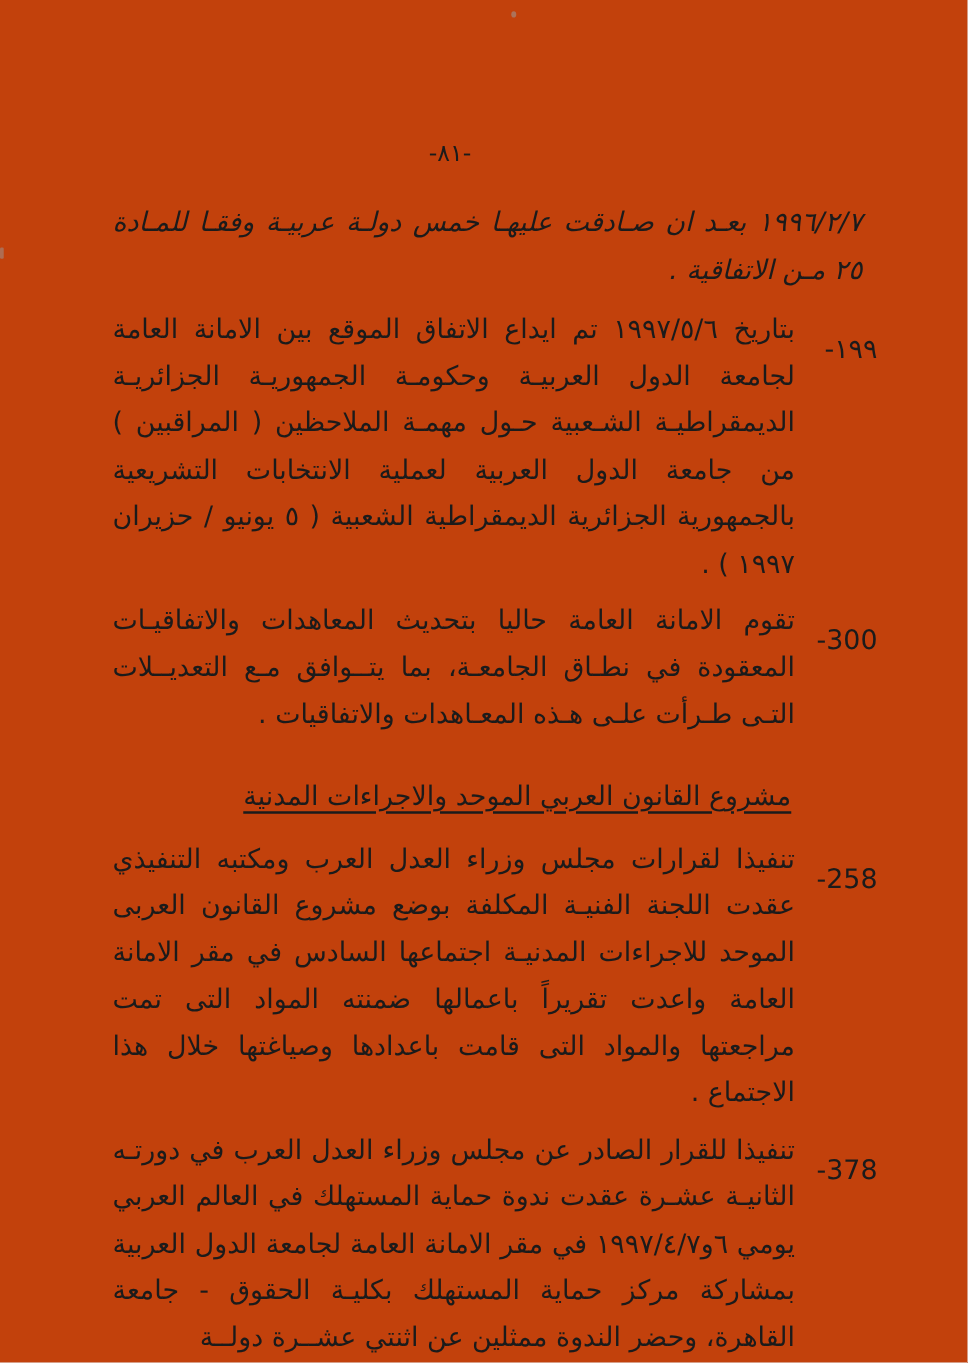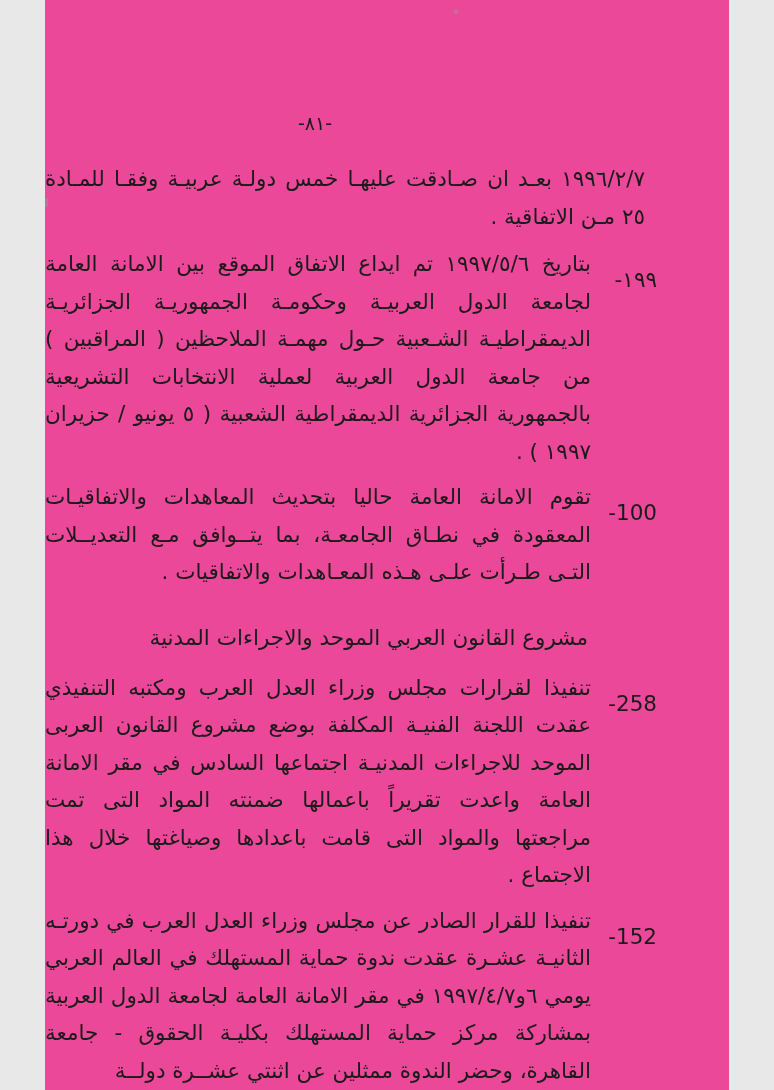--- a/index.html
+++ b/index.html
@@ -2,24 +2,24 @@
 <html lang="ar"><head>
 <meta charset="utf-8">
 <style>
   html, body {
     margin: 0;
     padding: 0;
     background: #e8e8e8;
   }
   .page {
     position: relative;
-    width: 684px;
+    width: 774px;
     height: 1090px;
     margin: 0 auto;
-    background: #ec4899;
+    background: #c2410c;
     overflow: hidden;
     font-family: "DejaVu Sans", sans-serif;
     color: #1b1b1b;
   }
   .content {
     position: absolute;
     top: 112px;
     right: 84px;
     width: 600px;
     direction: rtl;
@@ -34,20 +34,21 @@
   .para {
     font-size: 21.5px;
     line-height: 37.5px;
     text-align: justify;
     direction: rtl;
     margin: 0 0 6px 0;
   }
   .cont-para {
     
     margin-bottom: 10px;
+    font-style: italic;
   }
   .item {
     position: relative;
     padding-right: 54px;
     margin: 0 0 8px 0;
   }
   .item .num {
     position: absolute;
     right: -12px;
     top: 16px;
@@ -55,20 +56,21 @@
   }
   .heading {
     font-size: 21.5px;
     line-height: 30px;
     direction: rtl;
     text-align: right;
     padding-right: 57px;
     margin: 32px 0 16px 0;
   }
   .heading .heading-text {
+    text-decoration: underline;
     text-underline-offset: 5px;
     text-decoration-thickness: 1.5px;
   }
   .heading.second {
     margin-top: 26px;
   }
   .speck {
     position: absolute;
     background: #9a9a9a;
     border-radius: 50%;
@@ -93,33 +95,33 @@
     <div class="page-number">-٨١-</div>
 
     <p class="para cont-para">١٩٩٦/٢/٧ بعـد ان صـادقت عليهـا خمس دولـة عربيـة وفقـا للمـادة ٢٥ مـن الاتفاقية .</p>
 
     <div class="para item">
       <span class="num">١٩٩-</span>
       <span class="item-text">بتاريخ ١٩٩٧/٥/٦ تم ايداع الاتفاق الموقع بين الامانة العامة لجامعة الدول العربيـة وحكومـة الجمهوريـة الجزائريـة الديمقراطيـة الشـعبية حـول مهمـة الملاحظين ( المراقبين ) من جامعة الدول العربية لعملية الانتخابات التشريعية بالجمهورية الجزائرية الديمقراطية الشعبية ( ٥ يونيو / حزيران ١٩٩٧ ) .</span>
     </div>
 
     <div class="para item">
-      <span class="num">100-</span>
+      <span class="num">300-</span>
       <span class="item-text">تقوم الامانة العامة حاليا بتحديث المعاهدات والاتفاقيـات المعقودة في نطـاق الجامعـة، بما يتــوافق مـع التعديــلات التـى طـرأت علـى هـذه المعـاهدات والاتفاقيات .</span>
     </div>
 
     <div class="heading">
       <span class="heading-text">مشروع القانون العربي الموحد والاجراءات المدنية</span>
     </div>
 
     <div class="para item">
       <span class="num">258-</span>
       <span class="item-text">تنفيذا لقرارات مجلس وزراء العدل العرب ومكتبه التنفيذي عقدت اللجنة الفنيـة المكلفة بوضع مشروع القانون العربى الموحد للاجراءات المدنيـة اجتماعها السادس في مقر الامانة العامة واعدت تقريراً باعمالها ضمنته المواد التى تمت مراجعتها والمواد التى قامت باعدادها وصياغتها خلال هذا الاجتماع .</span>
     </div>
 
 
     <div class="para item">
-      <span class="num">152-</span>
+      <span class="num">378-</span>
       <span class="item-text">تنفيذا للقرار الصادر عن مجلس وزراء العدل العرب في دورتـه الثانيـة عشـرة عقدت ندوة حماية المستهلك في العالم العربي يومي ٦و١٩٩٧/٤/٧ في مقر الامانة العامة لجامعة الدول العربية بمشاركة مركز حماية المستهلك بكليـة الحقوق - جامعة القاهرة، وحضر الندوة ممثلين عن اثنتي عشــرة دولــة</span>
     </div>
 
   </div>
 </div>
 
 </body></html>

